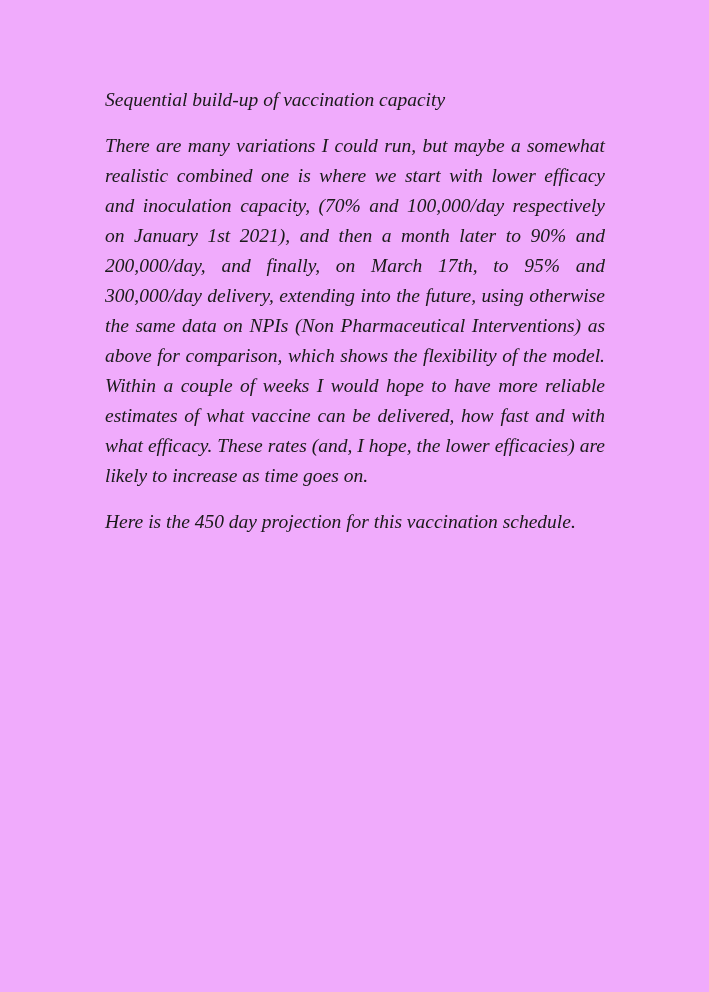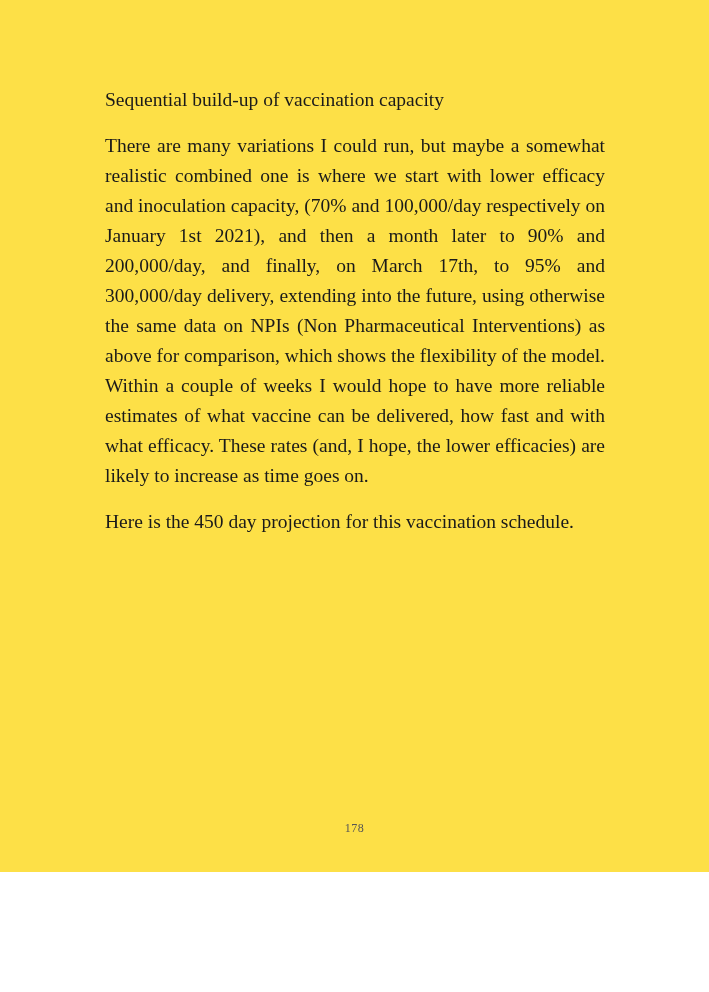--- a/index.html
+++ b/index.html
@@ -3,26 +3,27 @@
 <meta charset="utf-8">
 <style>
   html, body {
     margin: 0;
     padding: 0;
     background: #ffffff;
   }
   .page {
     position: relative;
     width: 709px;
-    height: 872px;
-    background: #fde047;
+    height: 992px;
+    background: #f0abfc;
     font-family: "Liberation Serif", serif;
     color: #1a1a1a;
     box-sizing: border-box;
     overflow: hidden;
+    font-style: italic;
   }
   .content {
     position: absolute;
     top: 85px;
     left: 105px;
     width: 500px;
   }
   .heading {
     font-size: 19.5px;
     font-weight: normal;
@@ -52,16 +53,13 @@
 </style>
 </head>
 <body>
 
 <div class="page">
   <div class="content">
     <h2 class="heading">Sequential build-up of vaccination capacity</h2>
     <p class="body-para">There are many variations I could run, but maybe a somewhat realistic combined one is where we start with lower efficacy and inoculation capacity, (70% and 100,000/day respectively on January 1st 2021), and then a month later to 90% and 200,000/day, and finally, on March 17th, to 95% and 300,000/day delivery, extending into the future, using otherwise the same data on NPIs (Non Pharmaceutical Interventions) as above for comparison, which shows the flexibility of the model. Within a couple of weeks I would hope to have more reliable estimates of what vaccine can be delivered, how fast and with what efficacy. These rates (and, I hope, the lower efficacies) are likely to increase as time goes on.</p>
     <p class="body-para">Here is the 450 day projection for this vaccination schedule.</p>
   </div>
-  <div class="page-footer">
-    <span class="page-number">178</span>
-  </div>
 </div>
 
 </body></html>

